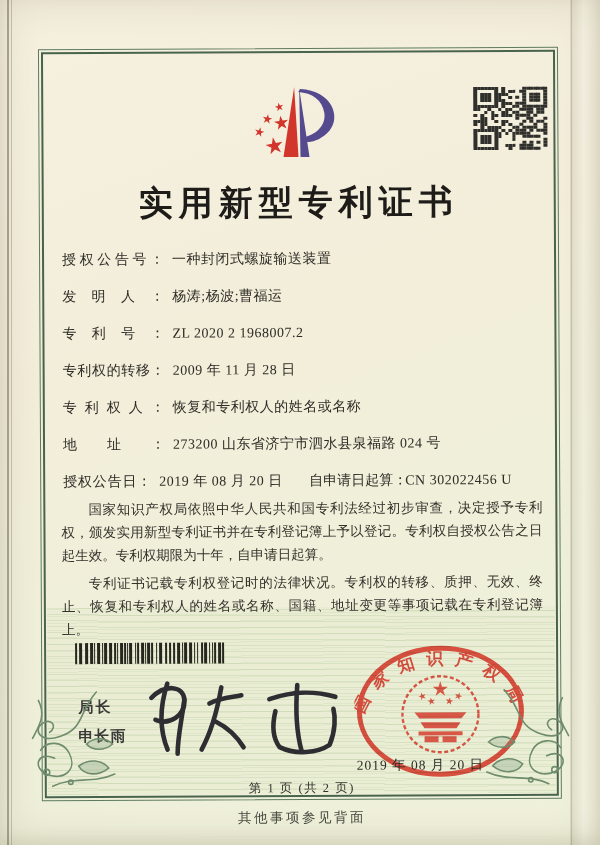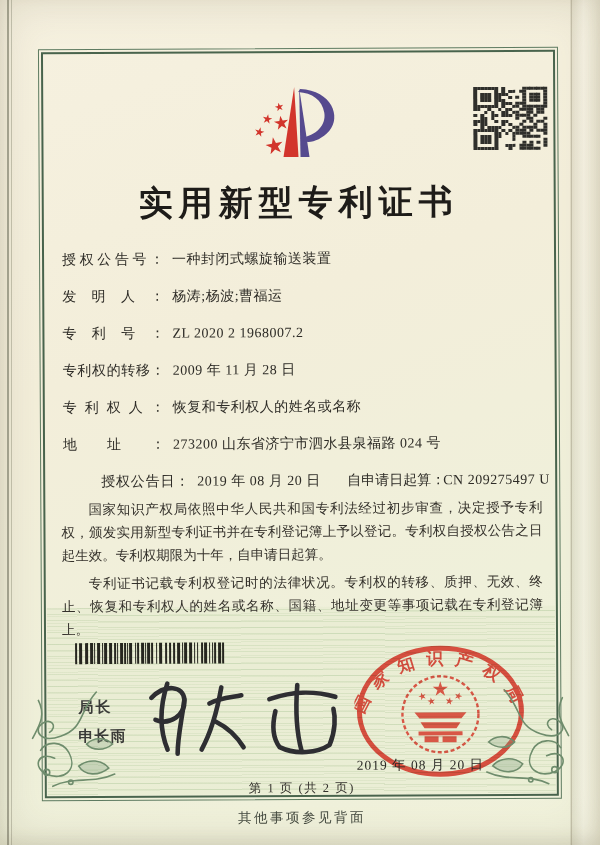--- a/index.html
+++ b/index.html
@@ -35,21 +35,21 @@
   .qr .mod{position:absolute;background:#2f2f2b;}
 
   .title{position:absolute;left:0;top:131px;width:100%;text-align:center;
     font-size:34px;font-weight:700;letter-spacing:6px;color:#1e1c19;}
 
   .fields{position:absolute;left:22px;top:199px;right:18px;font-size:14px;color:#2e2c27;}
   .frow{height:21px;line-height:21px;margin-bottom:16px;white-space:nowrap;position:relative;}
   .flabel{display:inline-block;width:102px;text-align:justify;text-align-last:justify;vertical-align:top;}
   .fvalue{margin-left:8px;letter-spacing:.5px;}
   .grant2{position:absolute;left:246px;top:0;}
-  .glabel{display:inline-block;width:88px;text-align:justify;text-align-last:justify;margin-left:38px;}
+  .glabel{display:inline-block;width:88px;text-align:justify;text-align-last:justify;}
 
   .paras{position:absolute;left:20px;right:17px;top:448px;font-size:13.5px;line-height:23px;
     color:#34312b;text-align:justify;}
   .paras p{margin:0 0 5px 0;text-indent:2em;}
 
   .barcode{position:absolute;left:33px;top:593px;width:153px;height:21px;}
   .barcode .bar{position:absolute;top:0;height:100%;background:#26261f;}
 
   .director-role{position:absolute;left:36px;top:648px;font-size:15px;font-weight:700;
     font-family:"Liberation Sans","DejaVu Sans",sans-serif;color:#3a3a38;letter-spacing:2px;}
@@ -357,21 +357,21 @@
         </div>
         <div class="frow">
           <span class="flabel">专利权人：</span><span class="fvalue">恢复和专利权人的姓名或名称</span>
         </div>
         <div class="frow">
           <span class="flabel">地址：</span><span class="fvalue">273200 山东省济宁市泗水县泉福路 024 号</span>
         </div>
         <div class="frow">
           <span class="glabel">授权公告日：</span><span class="fvalue">2019 年 08 月 20 日</span>
           <span class="grant2">
-            <span class="glabel">自申请日起算：</span><span class="fvalue">CN 209275497 U</span>
+            <span class="glabel">自申请日起算：</span><span class="fvalue">CN 302022456 U</span>
           </span>
         </div>
       </div>
 
       <div class="paras">
         <p>国家知识产权局依照中华人民共和国专利法经过初步审查，决定授予专利权，颁发实用新型专利证书并在专利登记簿上予以登记。专利权自授权公告之日起生效。专利权期限为十年，自申请日起算。</p>
         <p>专利证书记载专利权登记时的法律状况。专利权的转移、质押、无效、终止、恢复和专利权人的姓名或名称、国籍、地址变更等事项记载在专利登记簿上。</p>
       </div>
 
       <div class="barcode">

